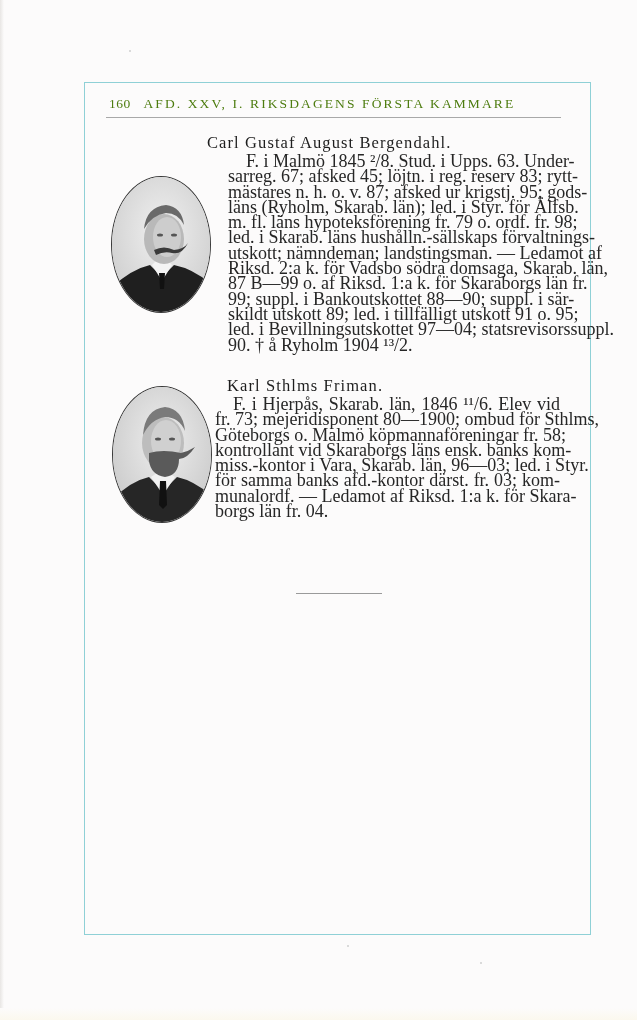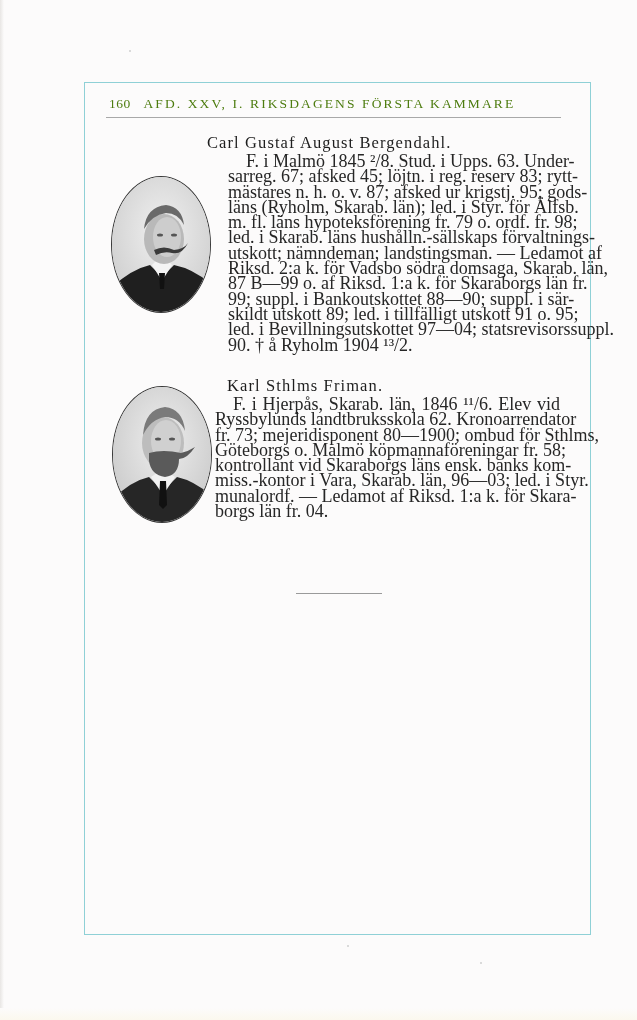--- a/index.html
+++ b/index.html
@@ -127,25 +127,25 @@
     <ellipse cx="53" cy="54" rx="15" ry="21" fill="#d0d0d0"></ellipse>
     <path d="M30 48 Q32 22 52 20 Q70 22 72 44 Q66 30 52 30 Q38 32 30 48 Z" fill="#7a7a7a"></path>
     <path d="M36 66 Q50 62 68 66 Q76 64 82 60 Q74 72 66 72 Q66 88 52 90 Q38 88 36 74 Z" fill="#5a5a5a"></path>
     <ellipse cx="45" cy="52" rx="3" ry="1.5" fill="#555"></ellipse>
     <ellipse cx="59" cy="52" rx="3" ry="1.5" fill="#555"></ellipse>
   </svg>
 </div>
 
 <div class="bio" style="left:215px; top:397px;">
   <span class="ln first">F. i Hjerpås, Skarab. län, 1846 ¹¹/6.  Elev vid</span>
-  <span class="ln">Ryssbylunds landtbruksskola 62.  Kronoarrendator</span>
   <span class="ln">fr. 73; mejeridisponent 80—1900; ombud för Sthlms,</span>
   <span class="ln">Göteborgs o. Malmö köpmannaföreningar fr. 58;</span>
   <span class="ln">kontrollant vid Skaraborgs läns ensk. banks kom-</span>
   <span class="ln">miss.-kontor i Vara, Skarab. län, 96—03; led. i Styr.</span>
+  <span class="ln">för samma banks afd.-kontor därst. fr. 03; kom-</span>
   <span class="ln">munalordf. — Ledamot af Riksd. 1:a k. för Skara-</span>
   <span class="ln last">borgs län fr. 04.</span>
 </div>
 
 <div class="separator"></div>
 
 <div class="speck" style="left:129px; top:50px;"></div>
 <div class="speck" style="left:347px; top:945px;"></div>
 <div class="speck" style="left:480px; top:962px;"></div>
 

